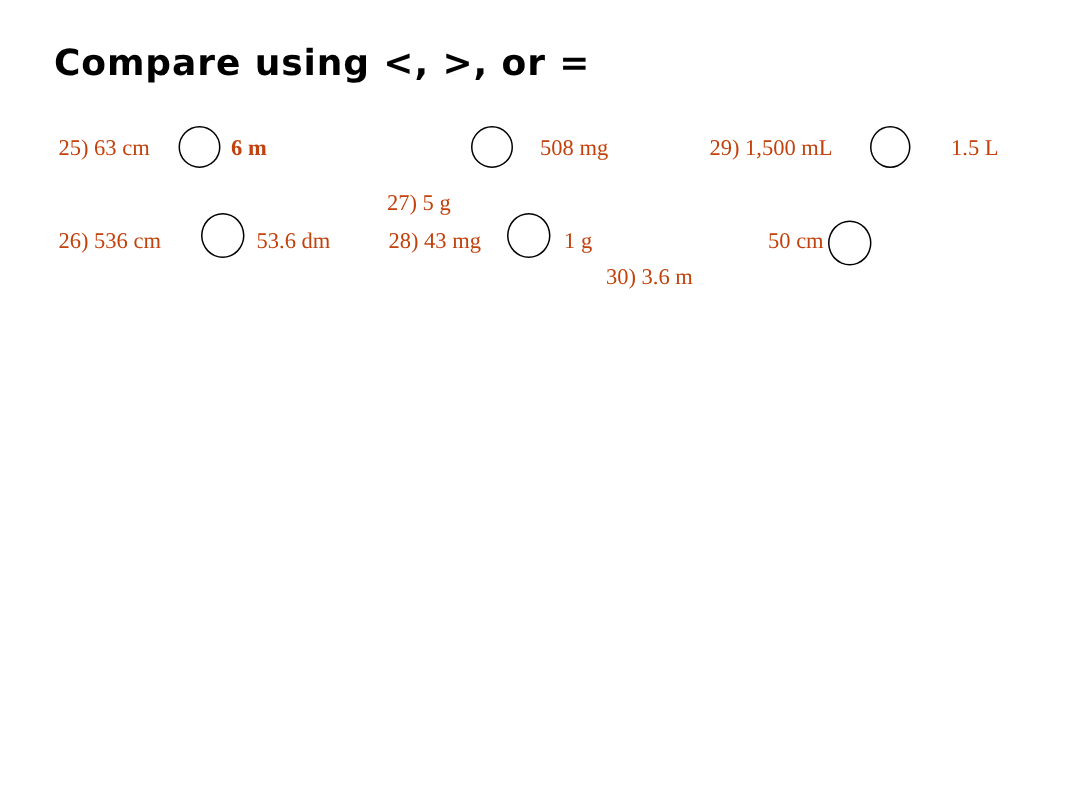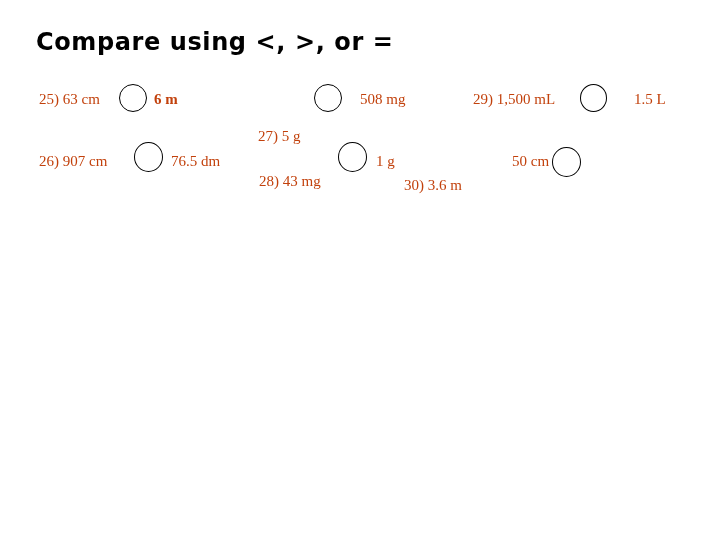--- a/index.html
+++ b/index.html
@@ -67,25 +67,25 @@
   <div class="problem" style="left:154px; top:89px;font-weight:bold;">6 m</div>
 
   <div class="problem" style="left:258px; top:89px;margin-top:37px;">27) 5 g</div>
   <div class="circle-blank" style="left:314px; top:84px; width:28px; height:28px;"></div>
   <div class="problem" style="left:360px; top:89px;">508 mg</div>
 
   <div class="problem" style="left:473px; top:89px;text-align:right;">29) 1,500 mL</div>
   <div class="circle-blank" style="left:580px; top:84px; width:27px; height:28px;"></div>
   <div class="problem" style="left:634px; top:89px;">1.5 L</div>
 
-  <div class="problem" style="left:39px; top:151px;">26) 907 cm</div>
+  <div class="problem" style="left:39px; top:151px;">26) 536 cm</div>
   <div class="circle-blank" style="left:134px; top:142px; width:29px; height:30px;"></div>
-  <div class="problem" style="left:171px; top:151px;">76.5 dm</div>
+  <div class="problem" style="left:171px; top:151px;">53.6 dm</div>
 
-  <div class="problem" style="left:259px; top:151px;margin-top:20px;">28) 43 mg</div>
+  <div class="problem" style="left:259px; top:151px;">28) 43 mg</div>
   <div class="circle-blank" style="left:338px; top:142px; width:29px; height:30px;"></div>
   <div class="problem" style="left:376px; top:151px;">1 g</div>
 
   <div class="problem" style="left:404px; top:151px;margin-top:24px;">30) 3.6 m</div>
   <div class="problem" style="left:512px; top:151px;">50 cm</div>
   <div class="circle-blank" style="left:552px; top:147px; width:29px; height:30px;"></div>
 
 </div>
 
 </body></html>

